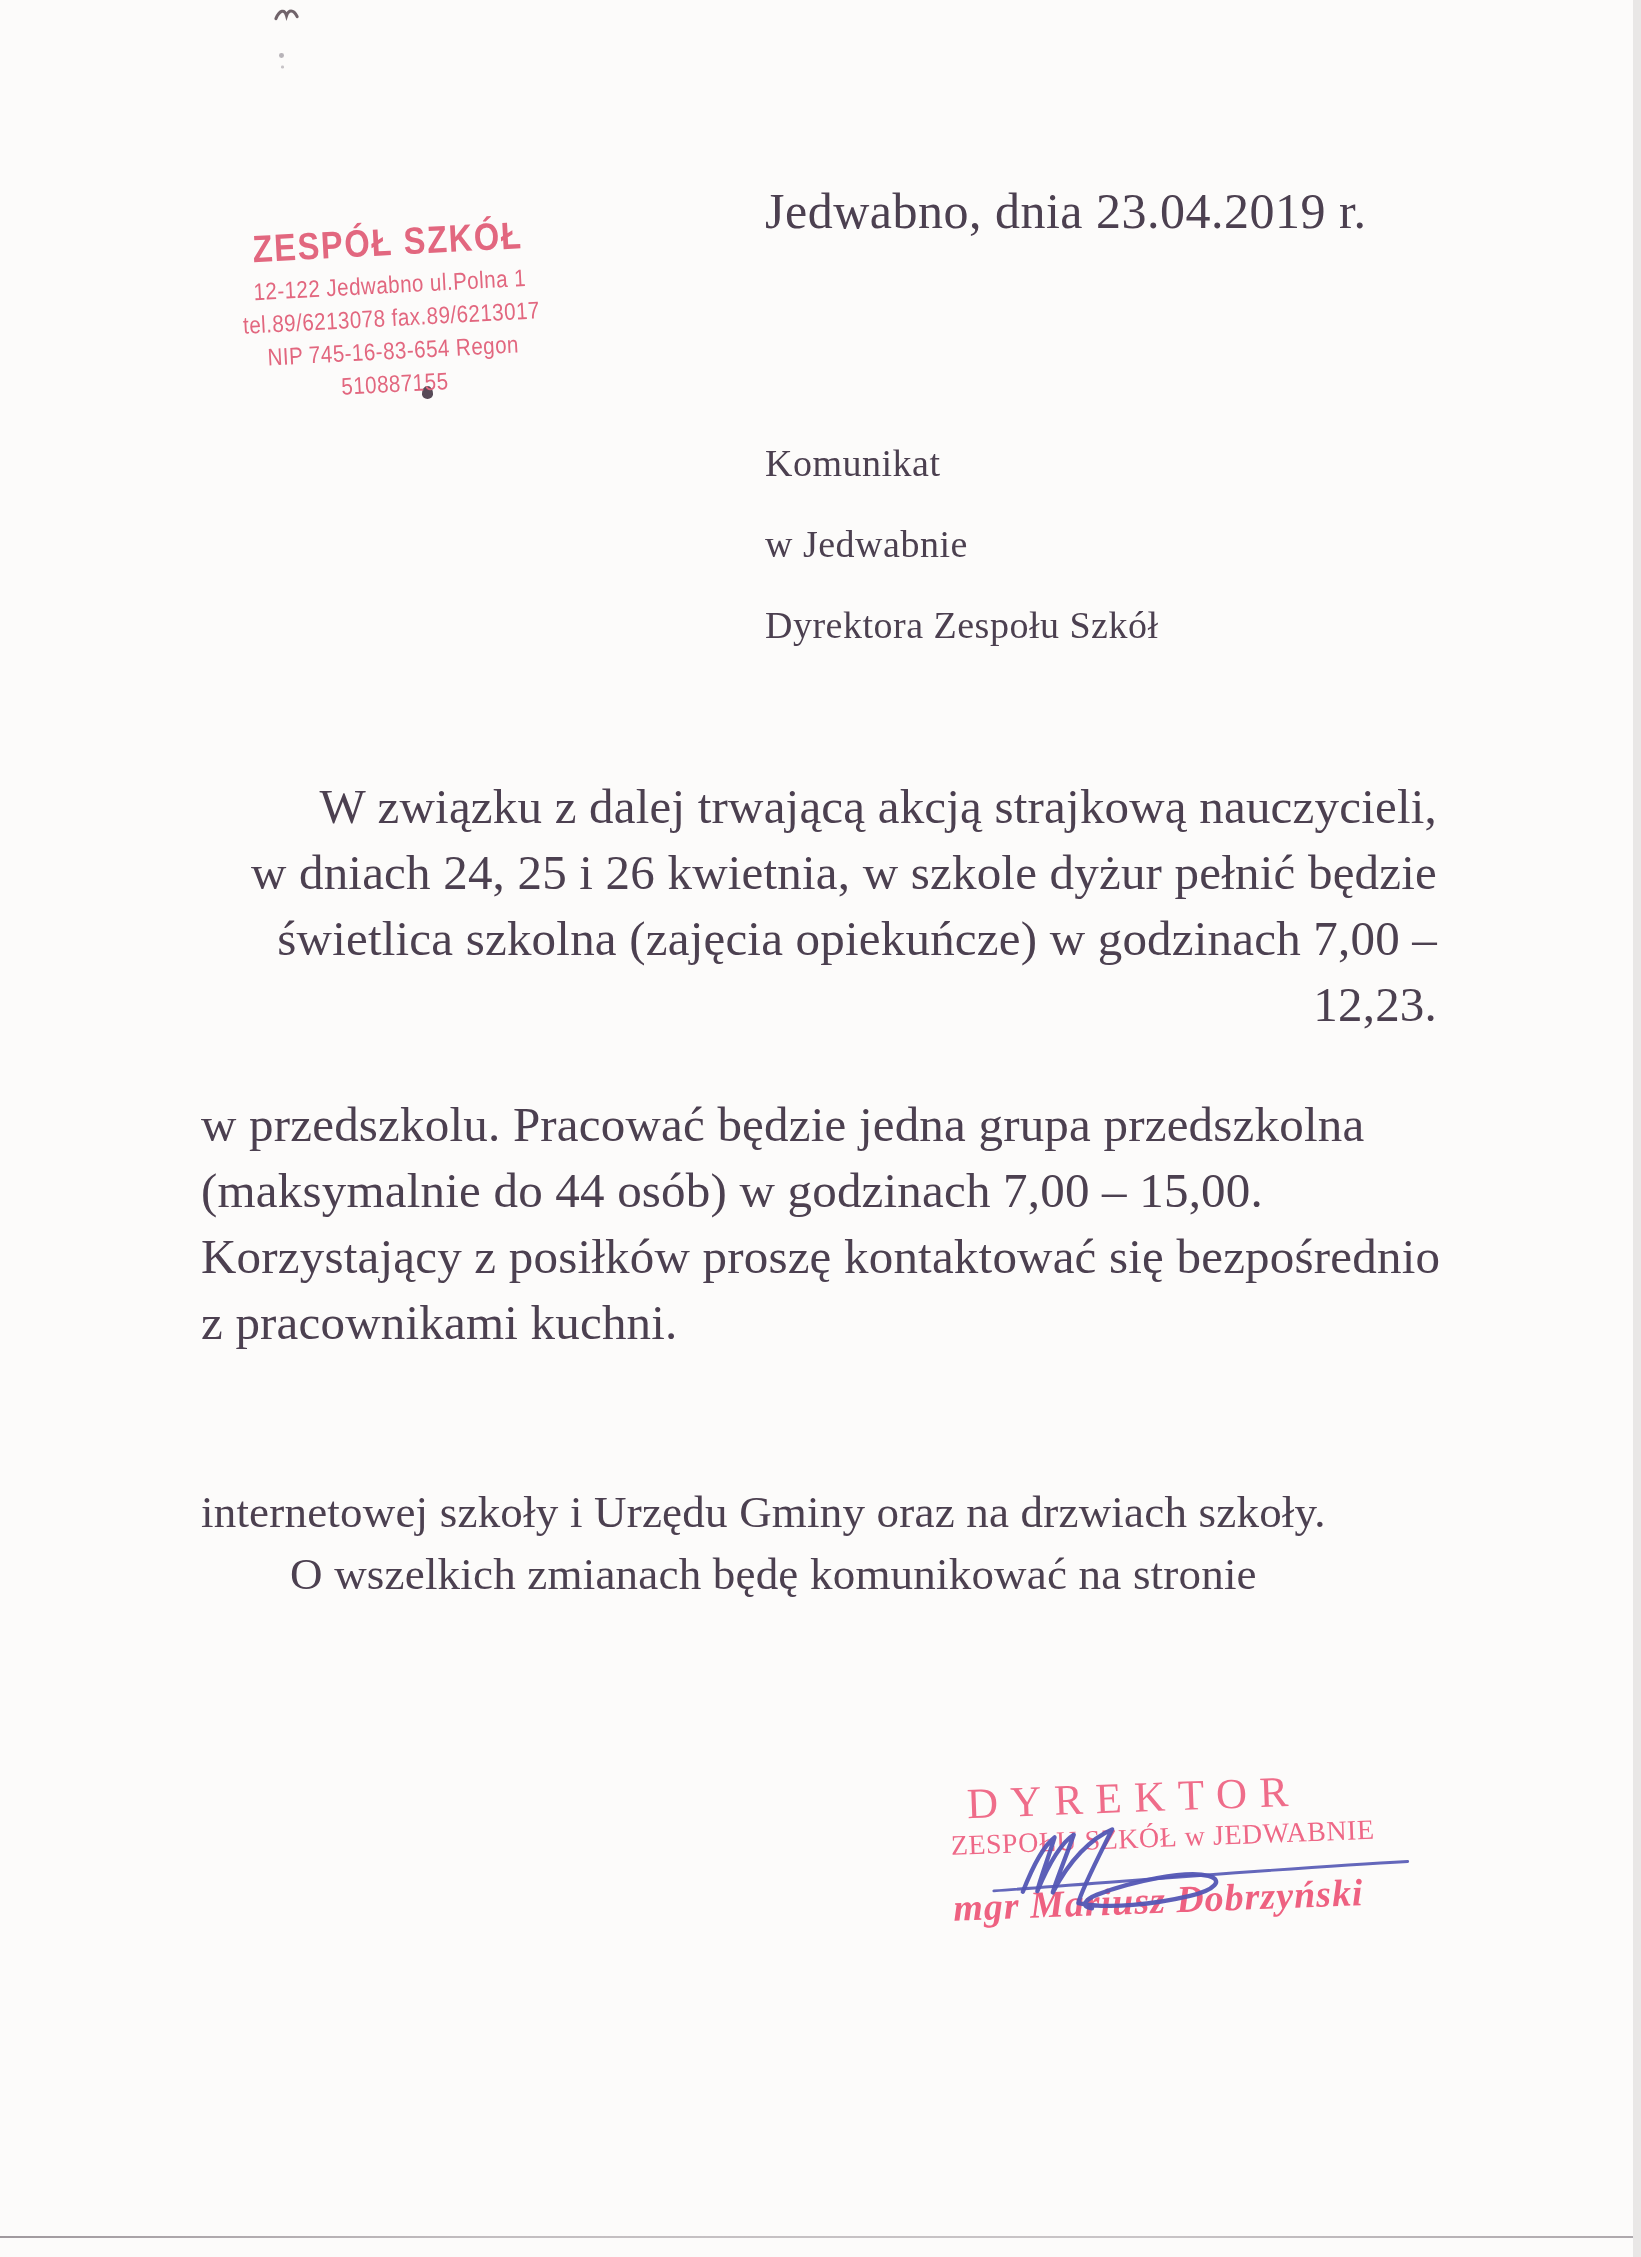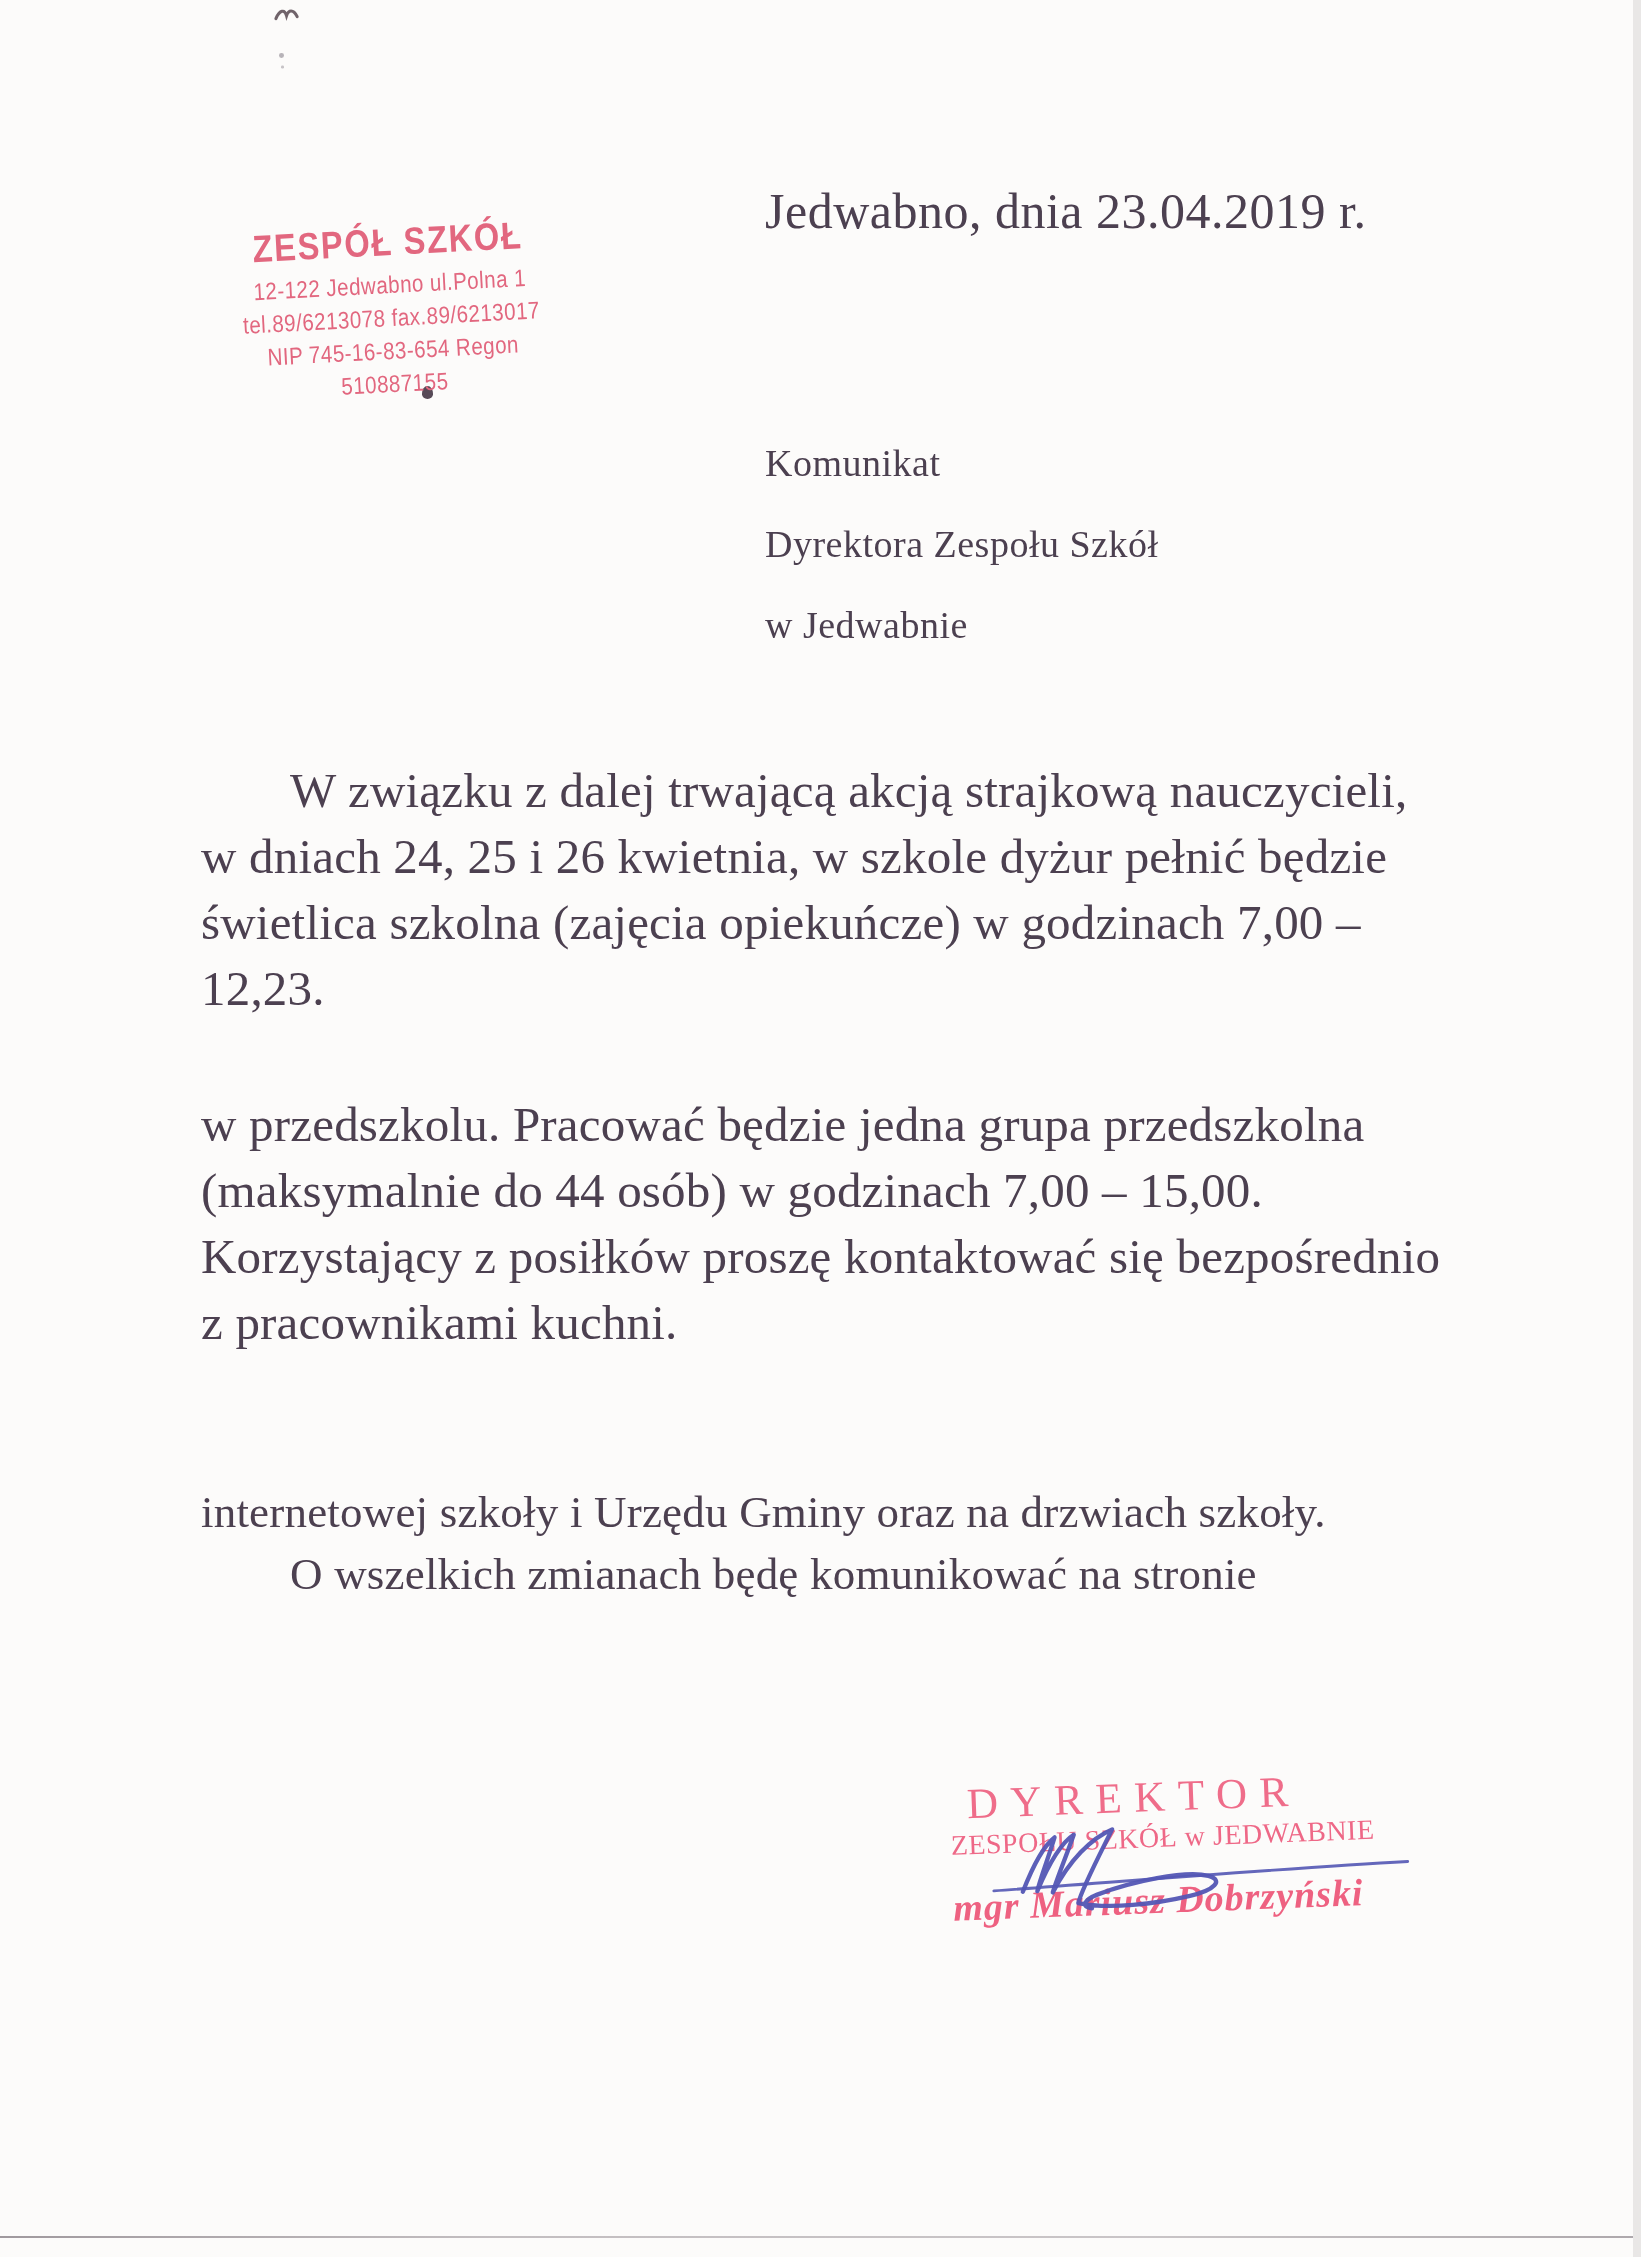--- a/index.html
+++ b/index.html
@@ -49,21 +49,21 @@
   .title-block{
     position:absolute;left:765px;top:423px;
     font-size:38px;line-height:81px;letter-spacing:0.5px;
   }
 
   
   .para{
     position:absolute;left:201px;width:1236px;
     font-size:49px;line-height:66px;letter-spacing:0.2px;
   }
-  .para-1{top:758px;}
+  .para-1{top:774px;text-align:right;}
   .para-2{top:1092px;}
   .para-3{top:1481px;font-size:45px;line-height:62px;}
 
   
   .signature{
     position:absolute;left:951px;top:1774px;width:357px;
     text-align:center;color:var(--signature-stamp-pink);
     transform:rotate(-2.2deg);
     transform-origin:50% 50%;
   }
@@ -121,22 +121,22 @@
 
   <div class="header-stamp">
     <div class="stamp-name">ZESPÓŁ SZKÓŁ</div>
     <div class="stamp-line">12-122 Jedwabno ul.Polna 1</div>
     <div class="stamp-line">tel.89/6213078 fax.89/6213017</div>
     <div class="stamp-line">NIP 745-16-83-654 Regon 510887155</div>
   </div>
 
   <div class="title-block">
     <div class="line">Komunikat</div>
+    <div class="line">w Jedwabnie</div>
     <div class="line">Dyrektora Zespołu Szkół</div>
-    <div class="line">w Jedwabnie</div>
   </div>
 
   <div class="para para-1">
     <div class="line indent">W związku z dalej trwającą akcją strajkową nauczycieli,</div>
     <div class="line">w dniach 24, 25 i 26 kwietnia, w szkole dyżur pełnić będzie</div>
     <div class="line">świetlica szkolna (zajęcia opiekuńcze)  w godzinach 7,00 –</div>
     <div class="line">12,23.</div>
   </div>
 
   <div class="para para-2">

